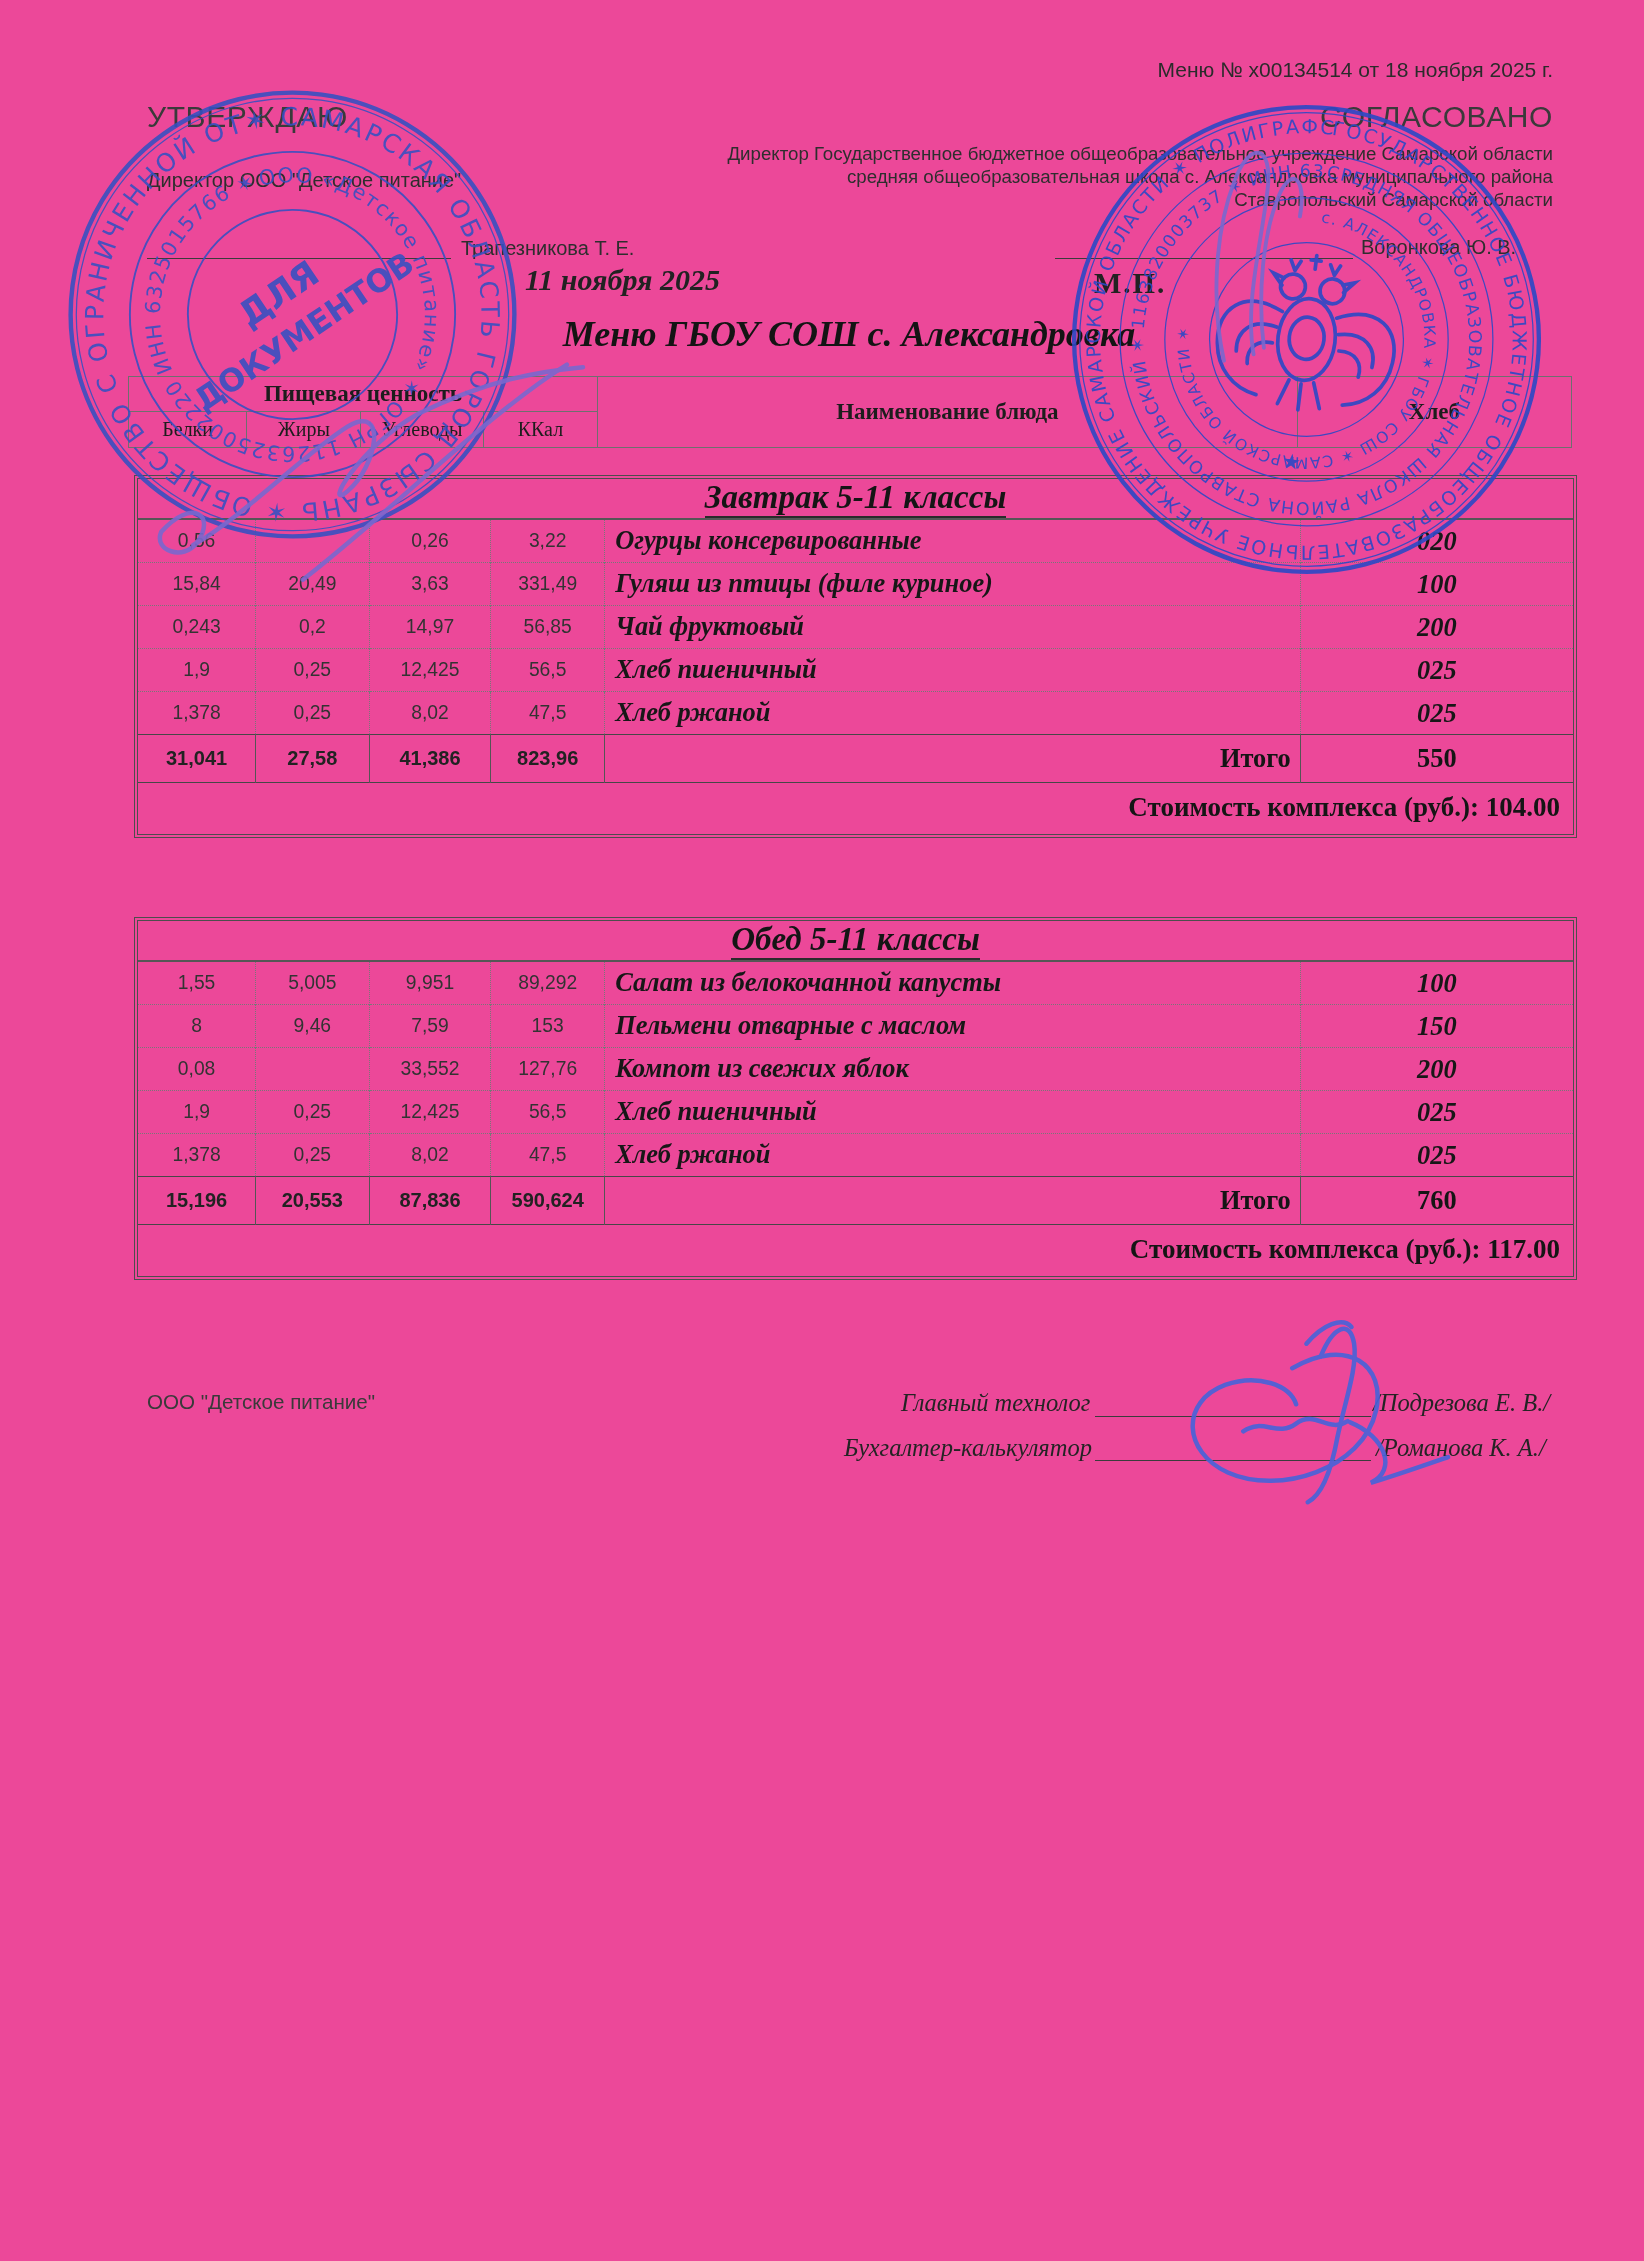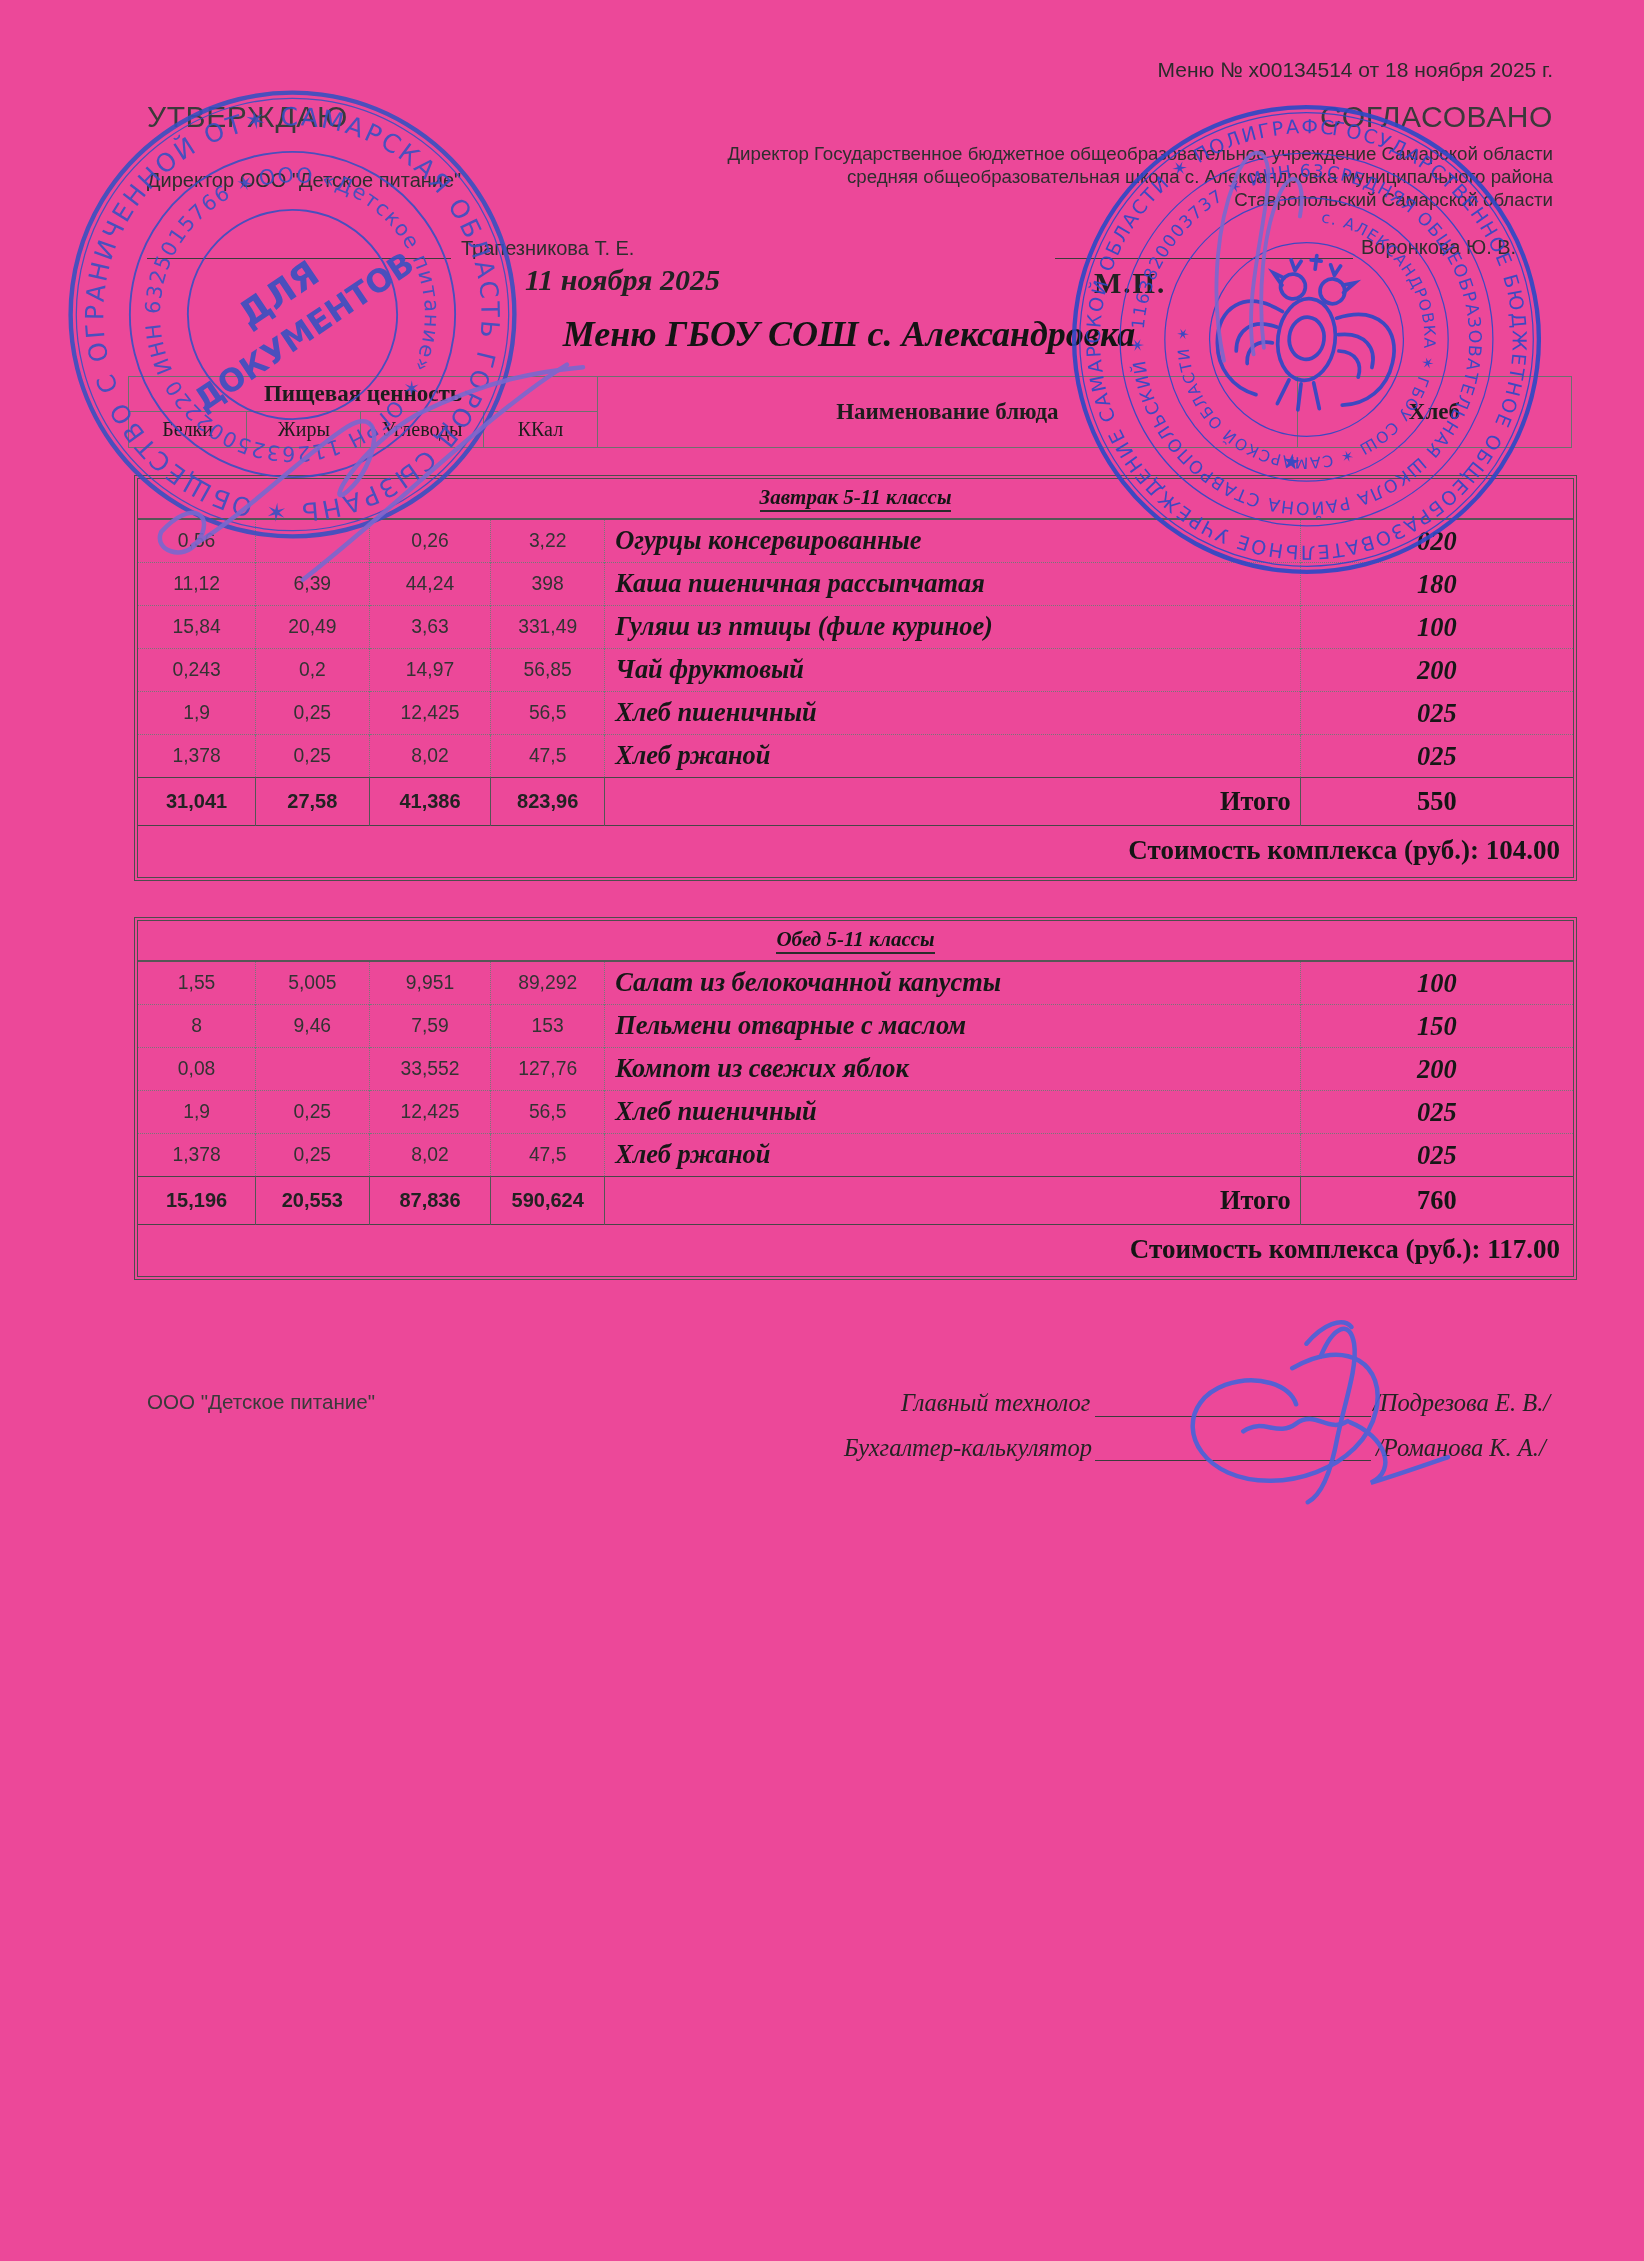--- a/index.html
+++ b/index.html
@@ -27,21 +27,21 @@
   
   .header-table{position:absolute;left:128px;top:376px;width:1444px;border-collapse:collapse;table-layout:fixed;
     font-family:"Liberation Serif",serif;}
   .header-table th{border:1.9px solid #6f6f6f;font-weight:bold;font-size:23px;color:#1d1d1d;padding:0;}
   .header-table .sub th{font-weight:normal;font-size:20px;height:35px;}
   .header-table .grp{height:35px;}
   
   .meal{position:absolute;left:134px;width:1435px;border:4.5px double #4d4d4d;background:transparent;}
   .breakfast{top:475px;} .lunch{top:917px;}
   .meal-title{height:39px;line-height:37px;text-align:center;font-family:"Liberation Serif",serif;
-    font-style:italic;font-weight:bold;font-size:21px;color:#151515;}
+    font-style:italic;font-weight:bold;font-size:33px;color:#151515;}
   .meal-title span{border-bottom:2.6px solid #2b2b2b;padding-bottom:1.3px;}
   .meal-table{width:100%;border-collapse:collapse;table-layout:fixed;border-top:2.6px solid #565656;}
   .meal-table td{vertical-align:middle;}
   td.c-num{height:37px;text-align:center;font-size:19.3px;color:#333;
     border-right:1.3px dotted #787878;border-top:1.3px dotted #787878;}
   td.c-dish{font-family:"Liberation Serif",serif;font-style:italic;font-weight:bold;font-size:26.4px;color:#171717;
     padding:3.9px 6.4px 5.2px 10.3px;line-height:1.25;border-right:1.3px dotted #787878;border-top:1.3px dotted #787878;margin-top:40px;}
   td.c-out{font-family:"Liberation Serif",serif;font-style:italic;font-weight:bold;font-size:26.4px;color:#171717;
     text-align:center;border-top:1.3px dotted #787878;}
   .meal-table tr:first-child td{border-top:none;}
@@ -123,28 +123,20 @@
       <tbody>
           <tr>
             <td class="c-num">0,56</td>
             <td class="c-num"></td>
             <td class="c-num">0,26</td>
             <td class="c-num">3,22</td>
             <td class="c-dish">Огурцы консервированные</td>
             <td class="c-out">020</td>
           </tr>
           <tr>
-            <td class="c-num">11,12</td>
-            <td class="c-num">6,39</td>
-            <td class="c-num">44,24</td>
-            <td class="c-num">398</td>
-            <td class="c-dish">Каша пшеничная рассыпчатая</td>
-            <td class="c-out">180</td>
-          </tr>
-          <tr>
             <td class="c-num">15,84</td>
             <td class="c-num">20,49</td>
             <td class="c-num">3,63</td>
             <td class="c-num">331,49</td>
             <td class="c-dish">Гуляш из птицы (филе куриное)</td>
             <td class="c-out">100</td>
           </tr>
           <tr>
             <td class="c-num">0,243</td>
             <td class="c-num">0,2</td>

